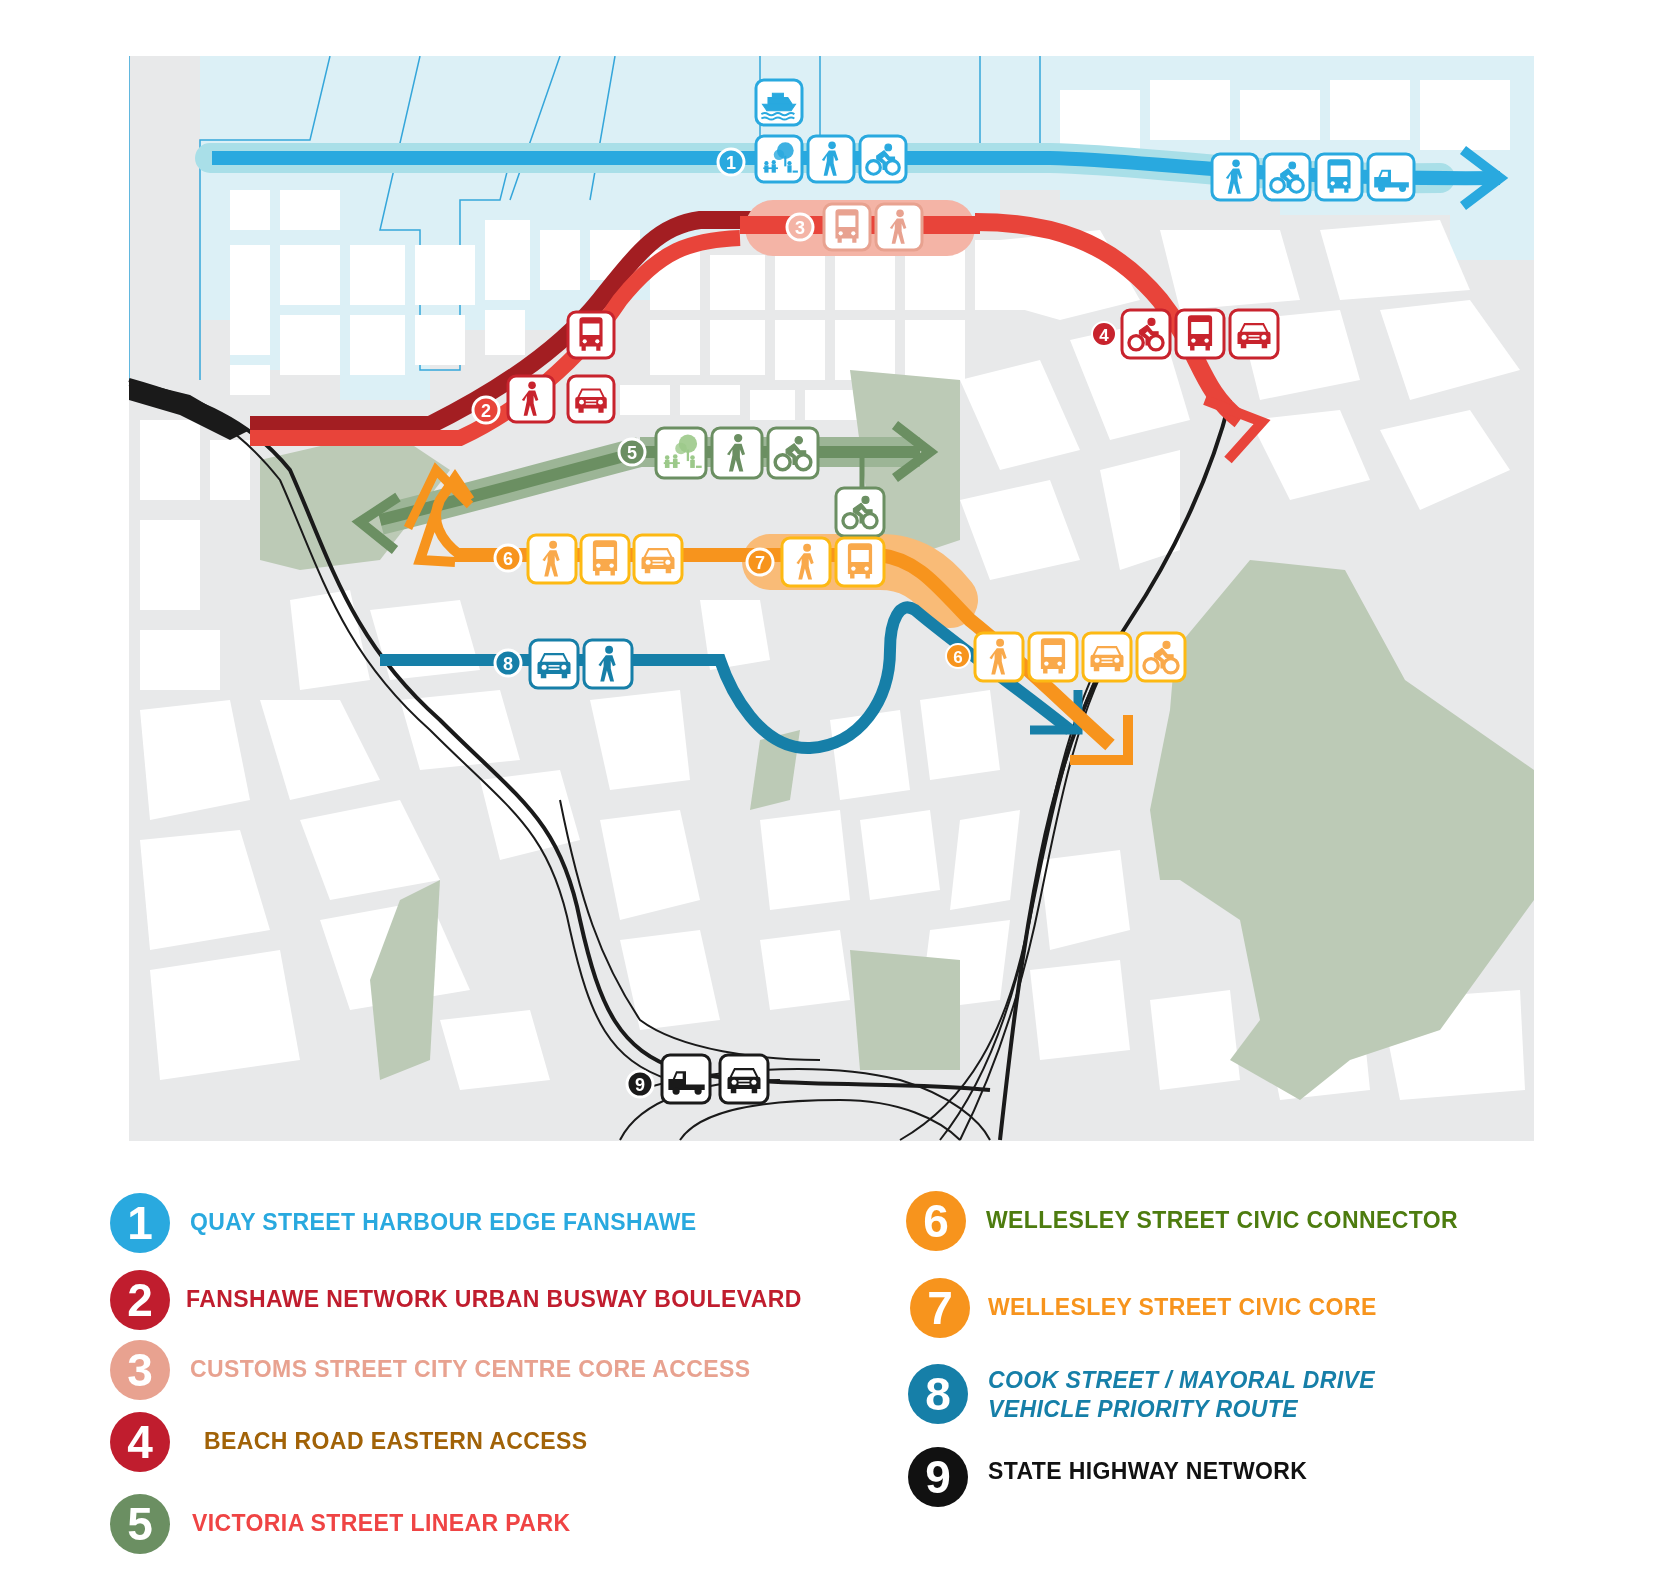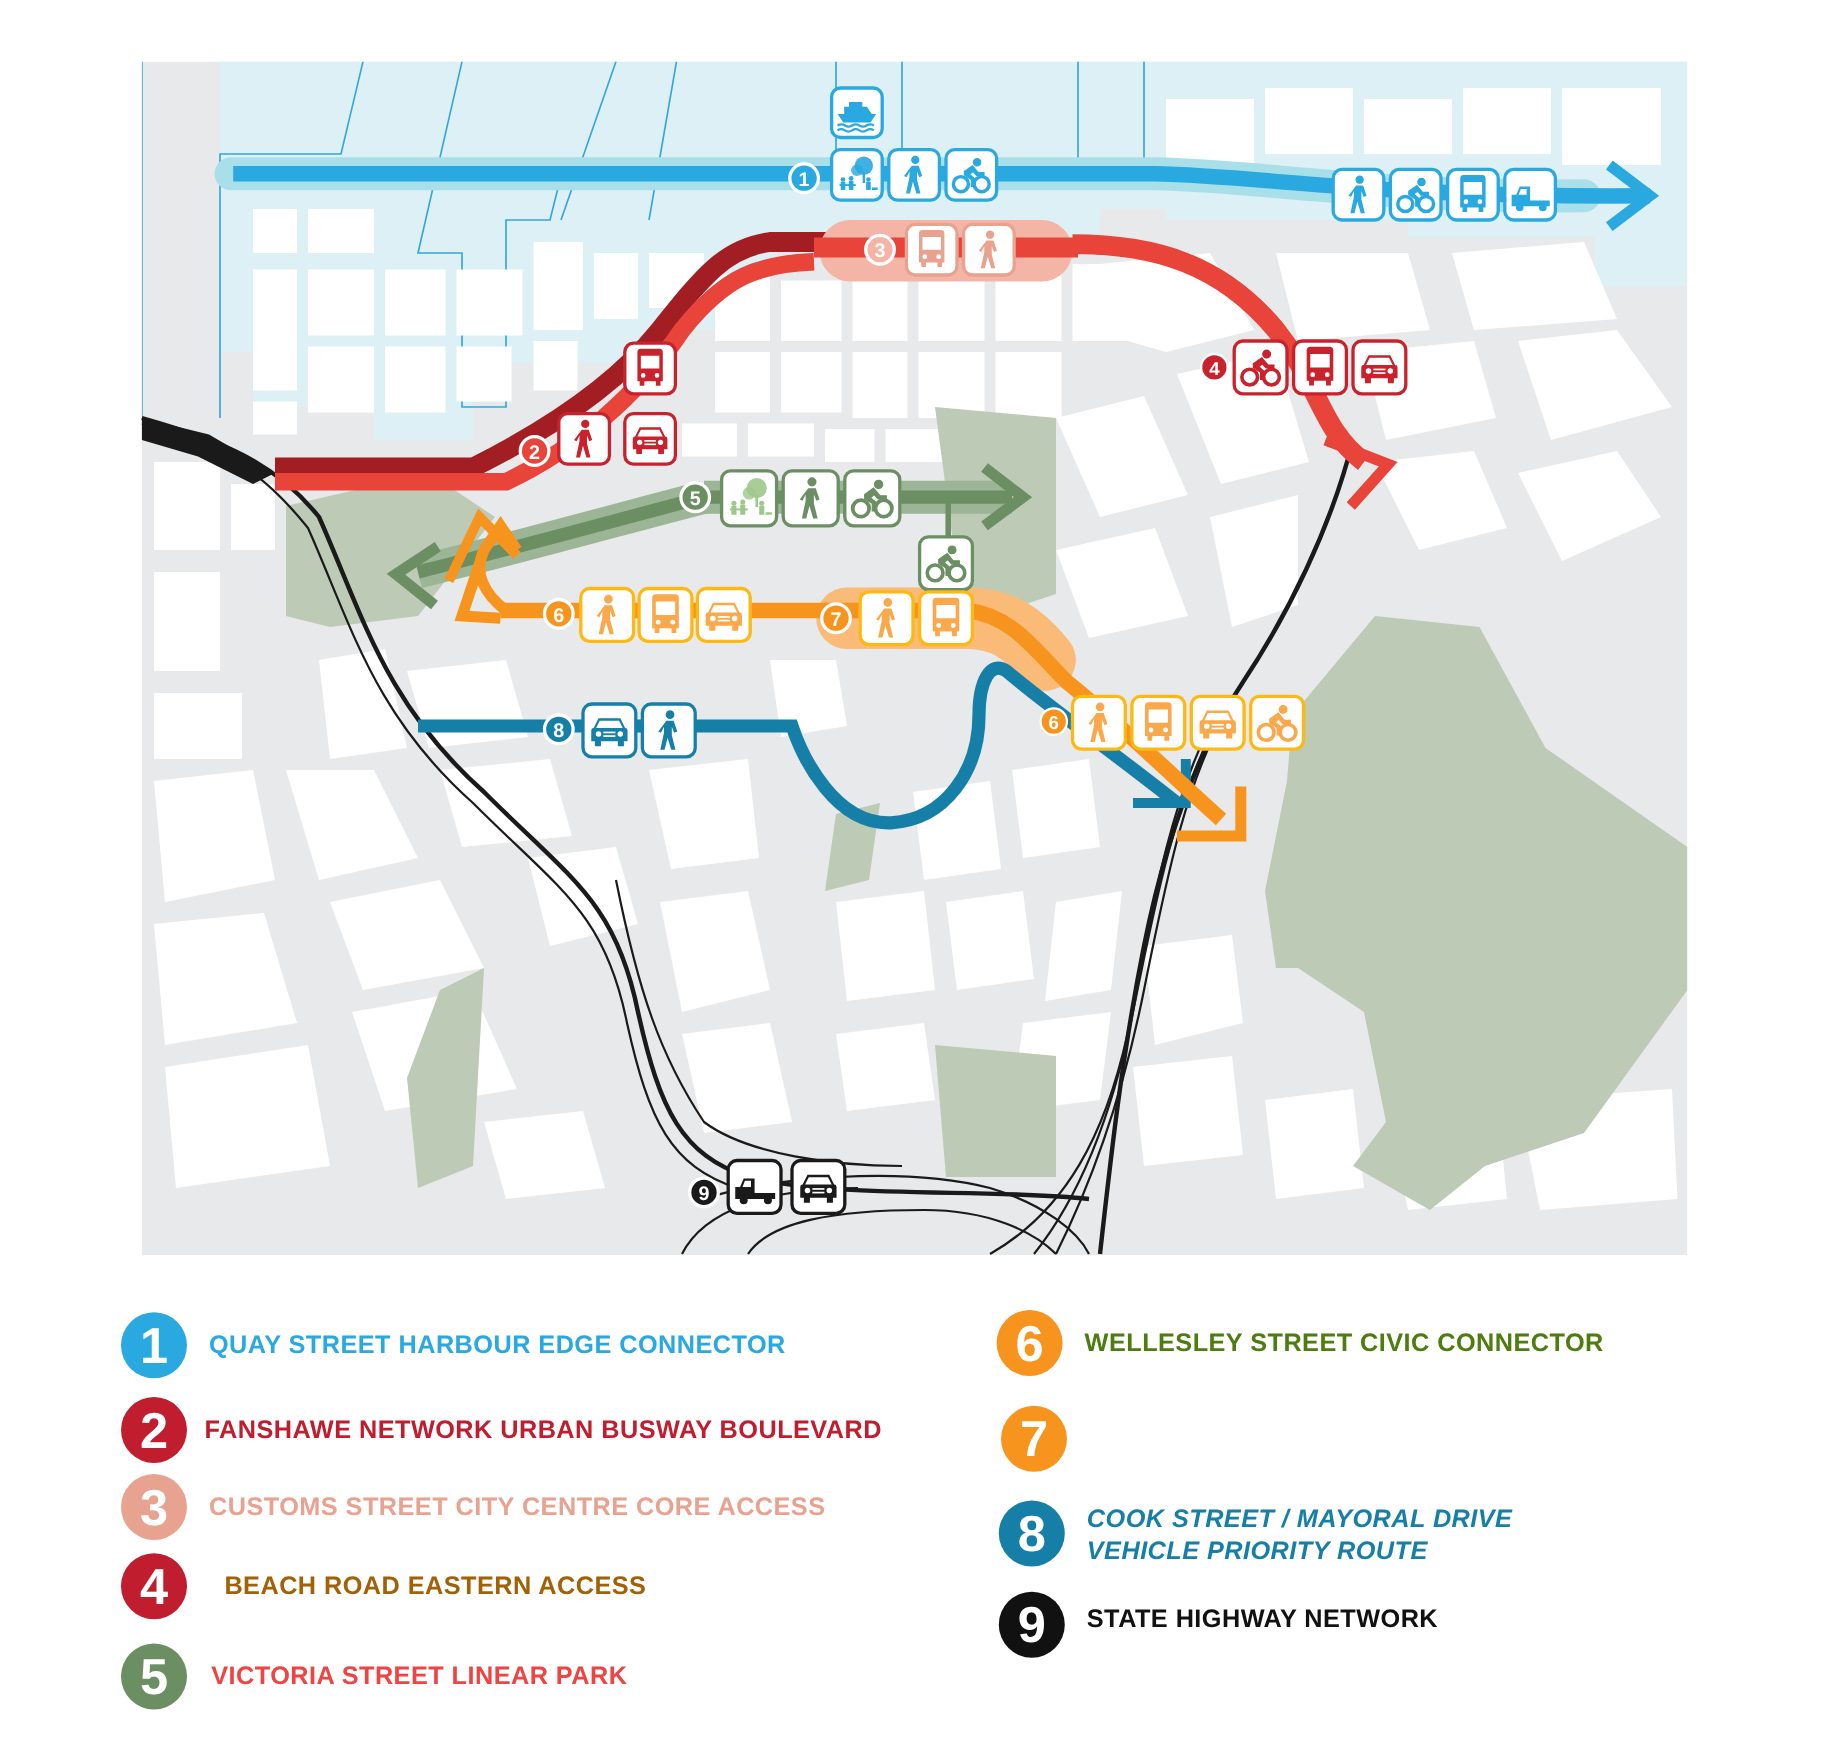--- a/index.html
+++ b/index.html
@@ -407,21 +407,21 @@
     <g>
         <rect x="720" y="1055" width="48" height="48" rx="8" fill="#fff" stroke="#1a1a1a" stroke-width="3"></rect>
         <use href="#ico-car" x="722" y="1057" width="44" height="44" fill="#1a1a1a"></use>
       </g>
   </g>
 </svg>
 
 <div>
   <div class="legend-item" style="left:110px; top:1193px;">
     <div class="legend-num" style="background:#29a9df;">1</div>
-    <div class="legend-label" style="color:#29a9df; margin-left:20px;">QUAY STREET HARBOUR EDGE CONNECTOR</div>
+    <div class="legend-label" style="color:#29a9df; margin-left:20px;">QUAY STREET HARBOUR EDGE FANSHAWE</div>
   </div>
   <div class="legend-item" style="left:110px; top:1270px;">
     <div class="legend-num" style="background:#c01d2e;">2</div>
     <div class="legend-label" style="color:#c01d2e;">FANSHAWE NETWORK URBAN BUSWAY BOULEVARD</div>
   </div>
   <div class="legend-item" style="left:110px; top:1340px;">
     <div class="legend-num" style="background:#e8a290;">3</div>
     <div class="legend-label" style="color:#e8a290; margin-left:20px;">CUSTOMS STREET CITY CENTRE CORE ACCESS</div>
   </div>
   <div class="legend-item" style="left:110px; top:1412px;">
@@ -432,20 +432,21 @@
     <div class="legend-num" style="background:#6b8f62;">5</div>
     <div class="legend-label" style="color:#ef4444; margin-left:22px;">VICTORIA STREET LINEAR PARK</div>
   </div>
 
   <div class="legend-item" style="left:906px; top:1191px;">
     <div class="legend-num" style="background:#f7941d;">6</div>
     <div class="legend-label" style="color:#4d7c0f; margin-left:20px;">WELLESLEY STREET CIVIC CONNECTOR</div>
   </div>
   <div class="legend-item" style="left:910px; top:1278px;">
     <div class="legend-num" style="background:#f7941d;">7</div>
+    <div class="legend-label" style="color:#f7941d; margin-left:18px;">WELLESLEY STREET CIVIC CORE</div>
   </div>
   <div class="legend-item" style="left:908px; top:1364px;">
     <div class="legend-num" style="background:#167fa8;">8</div>
     <div class="legend-label" style="color:#167fa8; margin-left:20px; margin-top:2px;font-style:italic;">COOK STREET / MAYORAL DRIVE
 VEHICLE PRIORITY ROUTE</div>
   </div>
   <div class="legend-item" style="left:908px; top:1447px;">
     <div class="legend-num" style="background:#111111;">9</div>
     <div class="legend-label" style="color:#111111; margin-left:20px; margin-top:10px;">STATE HIGHWAY NETWORK</div>
   </div>

